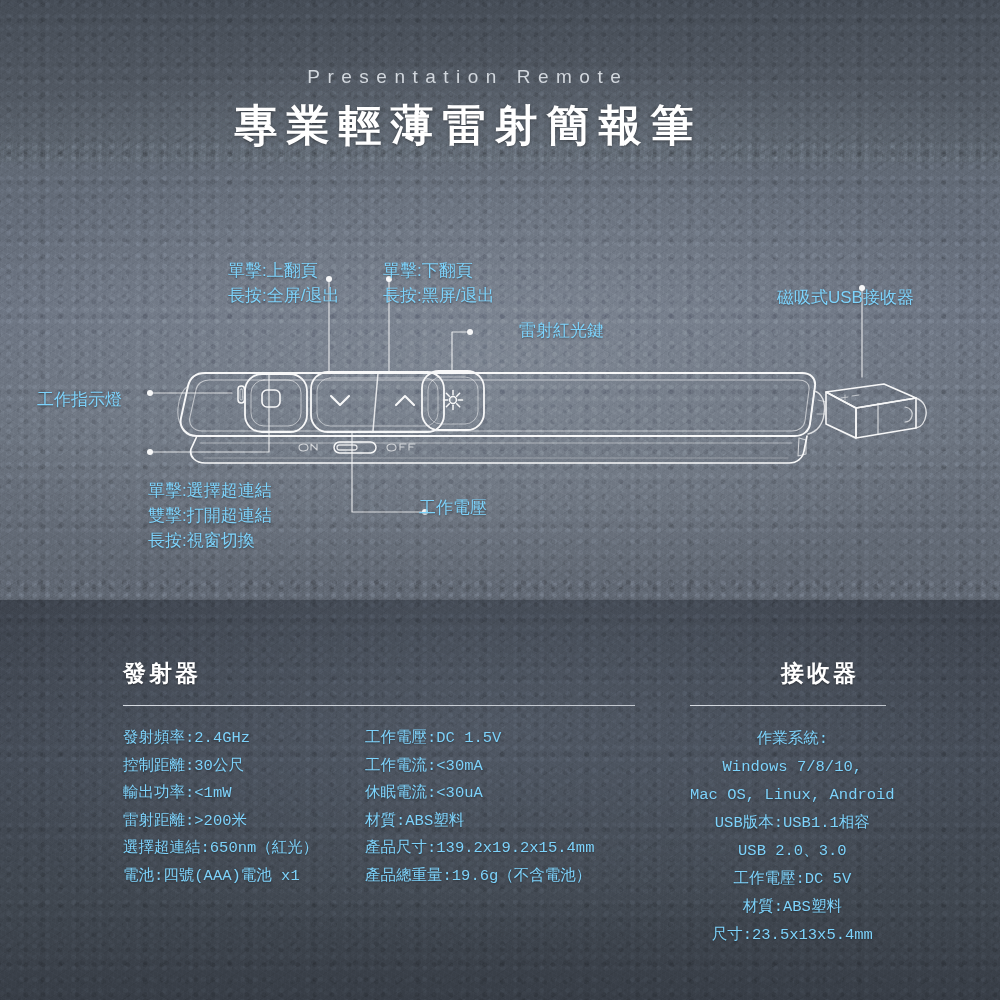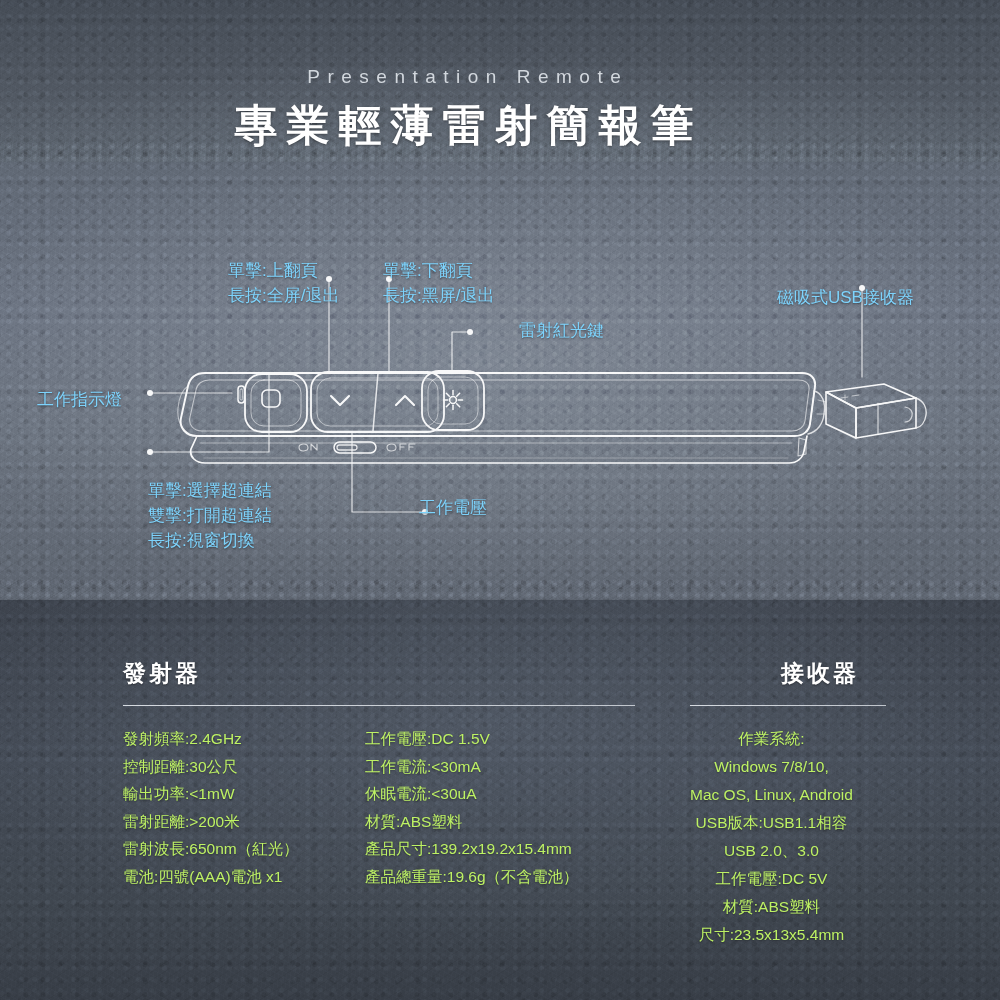--- a/index.html
+++ b/index.html
@@ -93,21 +93,21 @@
   #co-next   { left:383px; top:258px; }
   #co-laser  { left:499px; top:318px;margin-left:20px; }
   #co-usb    { left:777px; top:285px; }
   #co-led    { left:37px;  top:387px; }
   #co-link   { left:148px; top:478px; }
   #co-power  { left:419px; top:495px; }
 
   
   #specs { position:absolute; top:600px; left:0; width:1000px; height:400px; z-index:6; }
 
-  .spec-group { position:absolute; }
+  .spec-group { position:absolute;font-family:Liberation Mono, monospace; }
   #grp-tx { left:123px; top:58px; width:520px; }
   #grp-rx { left:690px; top:58px; width:260px;text-align:center; }
 
   .spec-title {
     font-size:23px; font-weight:700; color:#ffffff;
     letter-spacing:3px;
     text-shadow:0 1px 2px rgba(0,0,0,.4);
   }
   .spec-rule {
     margin-top:16px;
@@ -118,21 +118,21 @@
   #grp-rx .spec-rule { width:196px; }
 
   .spec-cols { display:flex; margin-top:19px; }
   .spec-col { }
   #grp-tx .spec-col.c1 { width:242px; }
   #grp-tx .spec-col.c2 { width:270px; }
 
   .spec-line {
     font-size:15.5px;
     line-height:27.5px;
-    color:#bef264;
+    color:#7dd3fc;
     white-space:nowrap;
     text-shadow:0 1px 2px rgba(0,0,0,.35);
   }
   #grp-rx .spec-line { line-height:28px; }
 </style>
 </head>
 <body>
 
 <div class="band" id="band-top">
   <div class="grain"></div>
@@ -333,21 +333,21 @@
 
   <div class="spec-group" id="grp-tx">
     <div class="spec-title">發射器</div>
     <div class="spec-rule"></div>
     <div class="spec-cols">
       <div class="spec-col c1">
         <div class="spec-line">發射頻率:2.4GHz</div>
         <div class="spec-line">控制距離:30公尺</div>
         <div class="spec-line">輸出功率:&lt;1mW</div>
         <div class="spec-line">雷射距離:&gt;200米</div>
-        <div class="spec-line">雷射波長:650nm（紅光）</div>
+        <div class="spec-line">選擇超連結:650nm（紅光）</div>
         <div class="spec-line">電池:四號(AAA)電池 x1</div>
       </div>
       <div class="spec-col c2">
         <div class="spec-line">工作電壓:DC 1.5V</div>
         <div class="spec-line">工作電流:&lt;30mA</div>
         <div class="spec-line">休眠電流:&lt;30uA</div>
         <div class="spec-line">材質:ABS塑料</div>
         <div class="spec-line">產品尺寸:139.2x19.2x15.4mm</div>
         <div class="spec-line">產品總重量:19.6g（不含電池）</div>
       </div>

